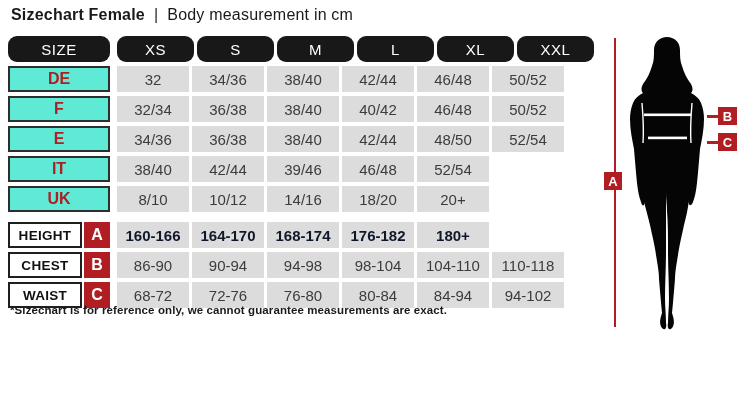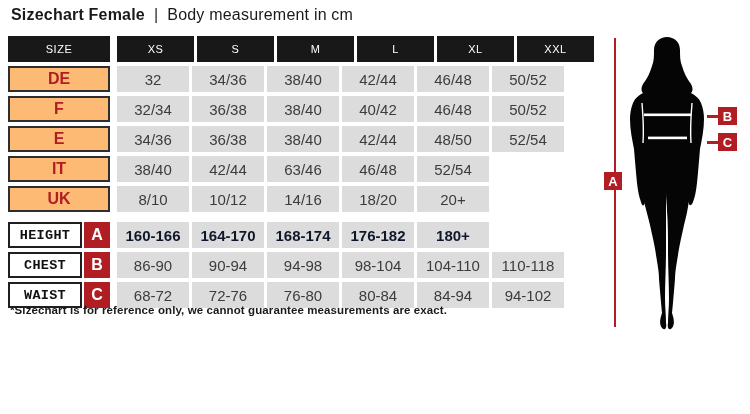--- a/index.html
+++ b/index.html
@@ -15,37 +15,37 @@
   .title .main{font-weight:bold;}
   .title .sep{font-weight:300;padding:0 9px;color:#2a2a2a;}
   .title .sub{font-weight:normal;}
 
   .table{position:absolute;left:8px;top:36px;}
   .trow{display:flex;height:26px;margin-bottom:4px;}
   .trow > div{box-sizing:border-box;display:flex;align-items:center;justify-content:center;}
 
   .hcell{
     width:77px;margin-right:3px;background:var(--header-bg,#181818);
-    color:#ffffff;font-size:11px;letter-spacing:.5px;
+    color:#ffffff;font-size:15px;letter-spacing:.5px;border-radius:9px;
   }
   .hcell.first{width:102px;margin-right:7px;}
 
   .labelcell{
-    width:102px;margin-right:7px;background:#fdba74;
+    width:102px;margin-right:7px;background:#5eead4;
     border:2px solid #2e2e2e;
     color:var(--accent-red,#b01d22);font-weight:bold;font-size:16px;
   }
   .dcell{
     width:72px;margin-right:3px;background:var(--cell-bg,#dcdcdc);
     color:var(--text-dark,#3c3c3c);font-size:15px;
   }
   .measures{margin-top:10px;}
   .mlabel{
     width:74px;background:#ffffff;border:2px solid #1f1f1f;
-    color:#111111;font-weight:bold;font-size:13.5px;letter-spacing:.3px;font-family:Liberation Mono, monospace;
+    color:#111111;font-weight:bold;font-size:13.5px;letter-spacing:.3px;
   }
   .mmarker{
     width:26px;margin-left:2px;margin-right:7px;
     background:var(--accent-red,#b01d22);color:#ffffff;
     font-weight:bold;font-size:16px;
   }
   .bold-vals .dcell{font-weight:bold;color:#0f172a;}
 
   .footnote{
     position:absolute;left:10px;top:304px;font-size:11.5px;font-weight:bold;
@@ -109,21 +109,21 @@
         <div class="dcell">36/38</div>
         <div class="dcell">38/40</div>
         <div class="dcell">42/44</div>
         <div class="dcell">48/50</div>
         <div class="dcell">52/54</div>
       </div>
       <div class="trow">
         <div class="labelcell">IT</div>
         <div class="dcell">38/40</div>
         <div class="dcell">42/44</div>
-        <div class="dcell">63/46</div>
+        <div class="dcell">39/46</div>
         <div class="dcell">46/48</div>
         <div class="dcell">52/54</div>
       </div>
       <div class="trow">
         <div class="labelcell">UK</div>
         <div class="dcell">8/10</div>
         <div class="dcell">10/12</div>
         <div class="dcell">14/16</div>
         <div class="dcell">18/20</div>
         <div class="dcell">20+</div>

